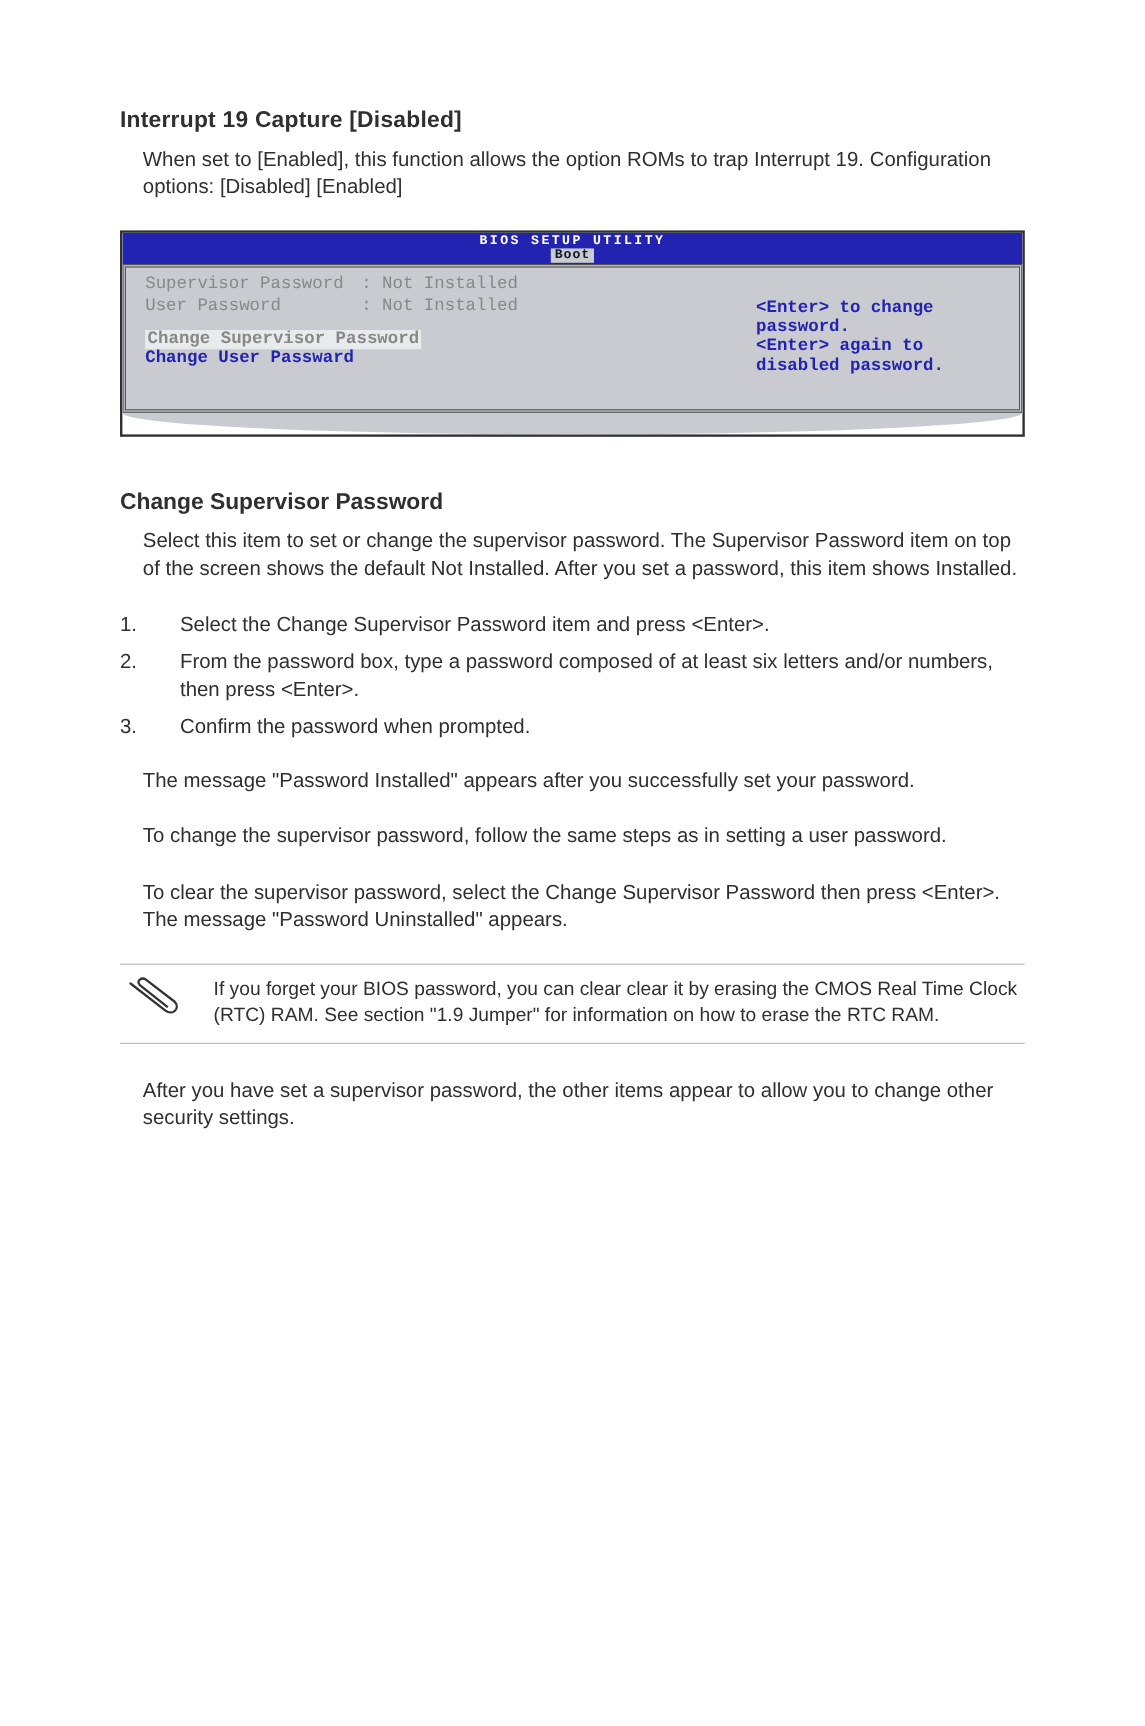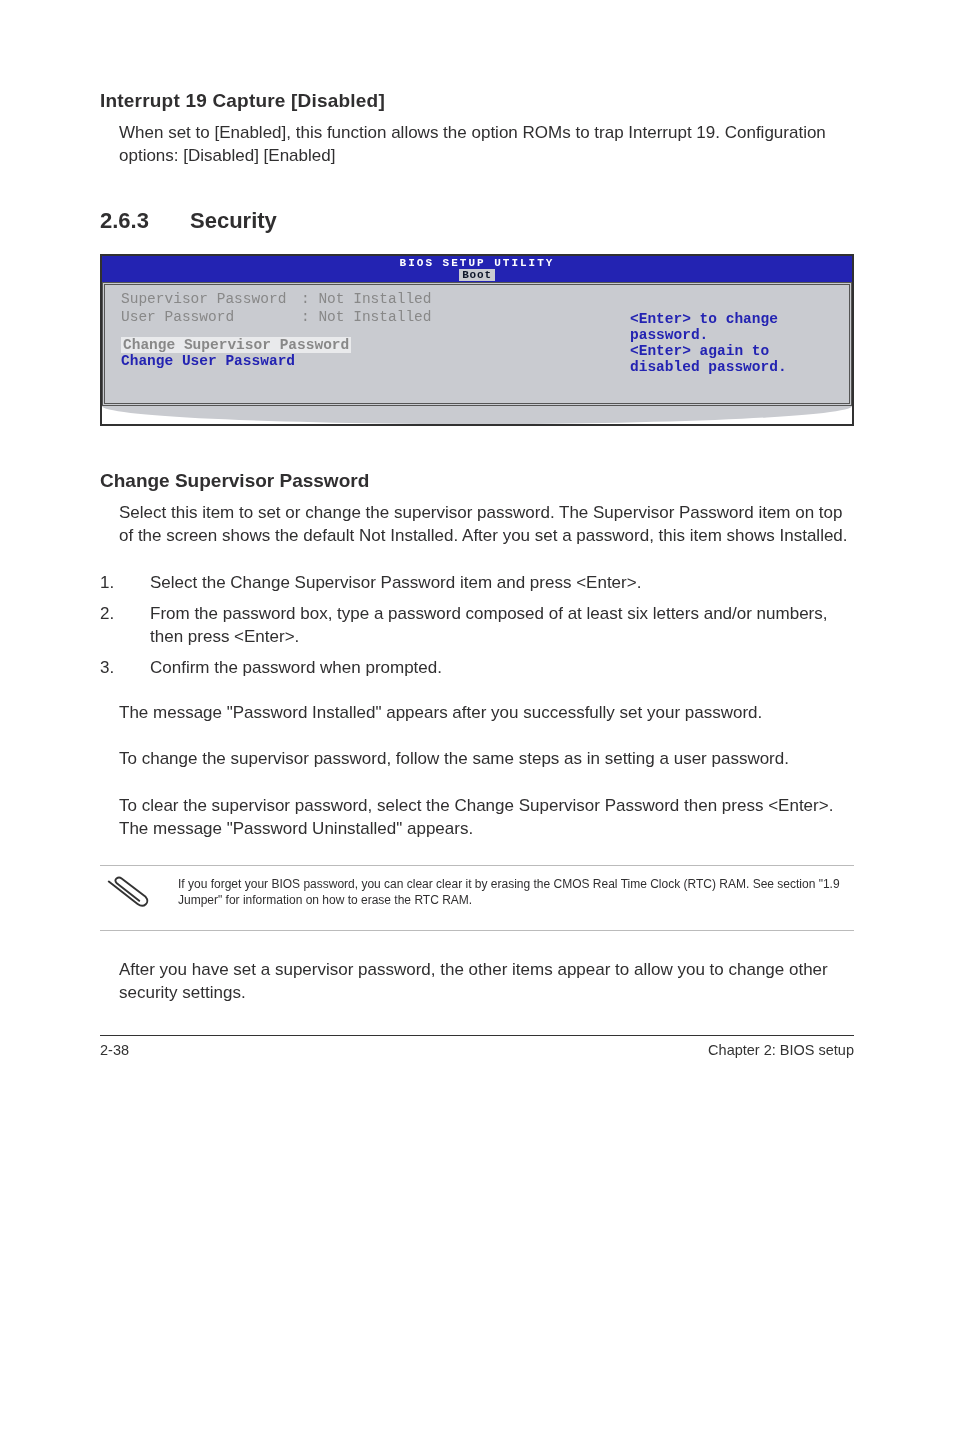--- a/index.html
+++ b/index.html
@@ -122,21 +122,21 @@
     padding: 10px 0;
     margin: 8px 0 28px 0;
   }
   .callout .icon {
     width: 56px;
     flex: 0 0 56px;
     text-align: center;
   }
   .callout .icon svg { width: 48px; height: 40px; }
   .callout .note-text {
-    font-size: 12px;
+    font-size: 16px;
     line-height: 1.35;
     flex: 1;
   }
   .footer {
     display: flex;
     justify-content: space-between;
     font-size: 14.5px;
     color: #333;
     border-top: 1px solid #333;
     padding-top: 6px;
@@ -144,23 +144,20 @@
   }
 </style>
 </head>
 <body>
 
 <div class="page">
 
   <h3 class="h-small">Interrupt 19 Capture [Disabled]</h3>
   <p class="body">When set to [Enabled], this function allows the option ROMs to trap Interrupt 19. Configuration options: [Disabled] [Enabled]</p>
 
-  <div class="section-heading">
-    <span class="num">2.6.3</span><span>Security</span>
-  </div>
 
 
   <div class="bios-box">
     <div class="bios-title">
       <span>BIOS SETUP UTILITY</span><br>
       <span class="boot">Boot</span>
     </div>
     <div class="bios-body">
       <div class="bios-left">
         <div class="bios-row">
@@ -207,18 +204,14 @@
     <div class="icon">
       <svg viewBox="0 0 60 48">
         <path d="M6 6 L42 34 C50 40 58 32 52 25 L22 2 C18 -1 11 3 16 8 L44 30" fill="none" stroke="#333" stroke-width="2.4" stroke-linecap="round" stroke-linejoin="round"></path>
       </svg>
     </div>
     <div class="note-text">If you forget your BIOS password, you can clear clear it by erasing the CMOS Real Time Clock (RTC) RAM. See section "1.9 Jumper" for information on how to erase the RTC RAM.</div>
   </div>
 
   <p class="body">After you have set a supervisor password, the other items appear to allow you to change other security settings.</p>
 
-  <div class="footer">
-    <span>2-38</span>
-    <span>Chapter 2: BIOS setup</span>
-  </div>
 
 </div>
 
 </body></html>

